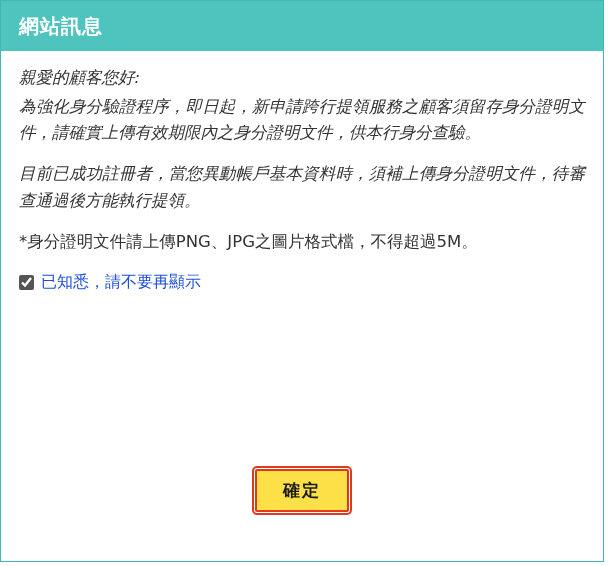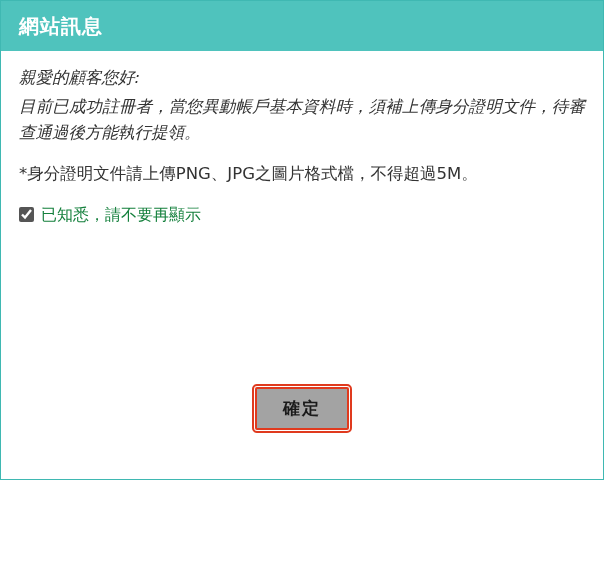--- a/index.html
+++ b/index.html
@@ -9,21 +9,21 @@
   body {
     width: 608px;
     height: 566px;
     background: #ffffff;
     font-family: "DejaVu Sans", "Liberation Sans", sans-serif;
     overflow: hidden;
   }
   .dialog {
     position: relative;
     width: 604px;
-    height: 480px;
+    height: 562px;
     margin: 0;
     border: 1px solid #3fb8b2;
     box-sizing: border-box;
     background: #ffffff;
     display: flex;
     flex-direction: column;
   }
   .dialog-header {
     background: #4fc3bd;
     height: 50px;
@@ -72,33 +72,33 @@
     margin-top: 4px;
   }
   .checkbox-row input[type="checkbox"] {
     width: 15px;
     height: 15px;
     margin: 0;
     accent-color: #555;
   }
   .checkbox-label {
     font-size: 16px;
-    color: #15803d;
+    color: #1d4ed8;
   }
   .dialog-footer {
     height: 120px;
     min-height: 120px;
     display: flex;
     align-items: flex-start;
     justify-content: center;
     padding-top: 28px;
     box-sizing: border-box;
   }
   .confirm-button {
-    background: #a3a3a3;
+    background: #fde047;
     color: #1a1a1a;
     font-size: 17px;
     font-weight: bold;
     border: 2px solid #e03a1e;
     padding: 8px 26px;
     border-radius: 2px;
     cursor: pointer;
     outline: 2px solid #e03a1e;
     outline-offset: 1px;
     font-family: "DejaVu Sans", "Liberation Sans", sans-serif;
@@ -109,20 +109,21 @@
 <body>
 
 <div class="dialog">
 
   <div class="dialog-header">
     <div class="dialog-title">網站訊息</div>
   </div>
 
   <div class="dialog-body">
     <p class="para para-tight">親愛的顧客您好:</p>
+    <p class="para">為強化身分驗證程序，即日起，新申請跨行提領服務之顧客須留存身分證明文件，請確實上傳有效期限內之身分證明文件，供本行身分查驗。</p>
     <p class="para">目前已成功註冊者，當您異動帳戶基本資料時，須補上傳身分證明文件，待審查通過後方能執行提領。</p>
     <p class="note">*身分證明文件請上傳PNG、JPG之圖片格式檔，不得超過5M。</p>
 
     <div class="checkbox-row">
       <input type="checkbox" checked="" style="">
       <span class="checkbox-label">已知悉，請不要再顯示</span>
     </div>
   </div>
 
   <div class="dialog-footer">

